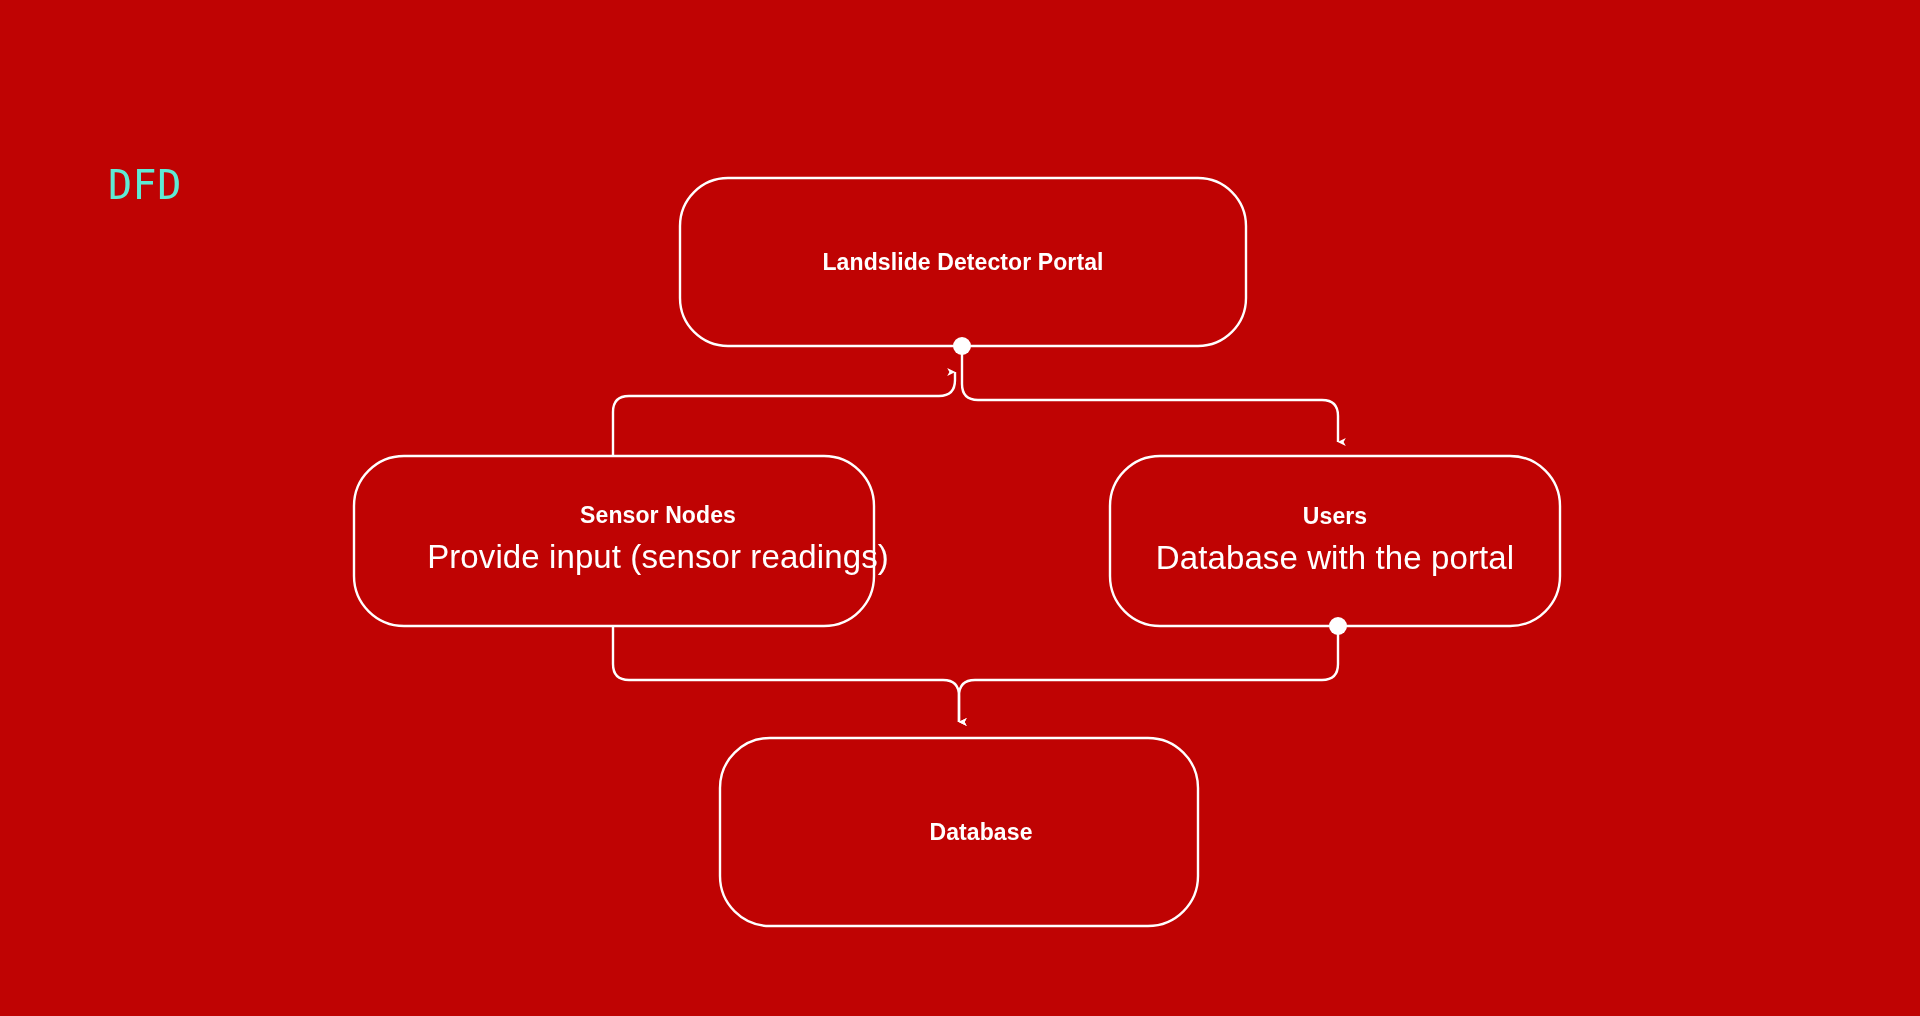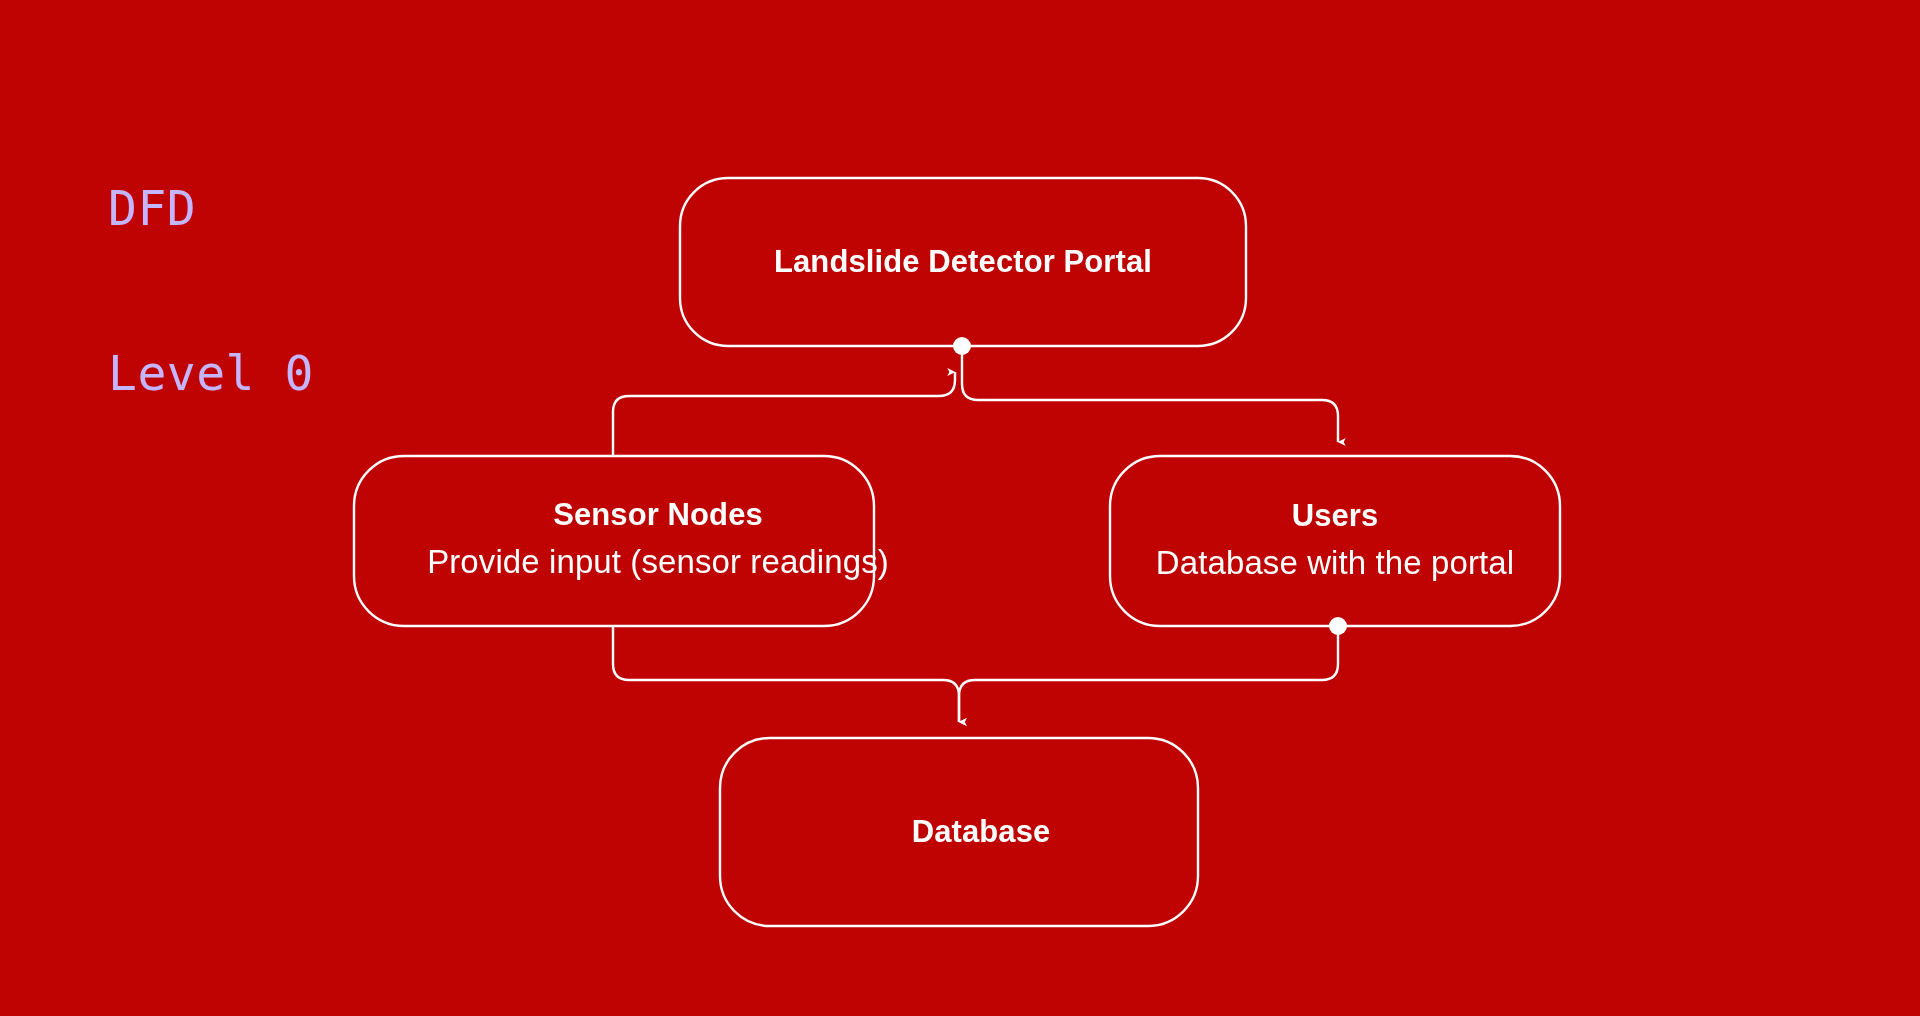--- a/index.html
+++ b/index.html
@@ -23,64 +23,63 @@
     position: absolute;
     top: 0;
     left: 0;
     width: 1920px;
     height: 1016px;
   }
   .title-block {
     position: absolute;
     left: 108px;
     top: 72px;
-    color: #c4b5fd;
+    color: #5eead4;
     font-family: "DejaVu Sans Mono", monospace;
-    font-size: 48px;
+    font-size: 40px;
     font-weight: 300;
     line-height: 1.14;
     letter-spacing: 0.5px;
     white-space: pre;
   }
   .title-line { display: block; }
 
   .node-label {
     position: absolute;
     color: #ffffff;
     text-align: center;
     display: flex;
     flex-direction: column;
     align-items: center;
     justify-content: center;
     box-sizing: border-box;
     pointer-events: none;
   }
   .node-title {
-    font-size: 31px;
+    font-size: 23px;
     font-weight: bold;
     line-height: 1.25;
     letter-spacing: 0.1px;
   }
   .node-desc {
     font-size: 33px;
     font-weight: normal;
     line-height: 1.42;
     letter-spacing: 0.1px;
     margin-top: 4px;
   }
   .node-desc.two-line { max-width: 400px; }
 </style>
 </head>
 <body>
 
 <div id="canvas">
 
   <div class="title-block">
     <span class="title-line">DFD</span>
-    <span class="title-line">Level 0</span>
   </div>
 
   <svg id="diagram-svg" viewBox="0 0 1920 1016">
     <defs>
       <marker id="arrowhead" markerWidth="9" markerHeight="9" refX="4.2" refY="8.2" orient="auto" markerUnits="userSpaceOnUse">
         <path d="M 0.3 0.4 L 4.2 8.6 L 8.1 0.4 L 4.2 2.6 Z" fill="#ffffff"></path>
       </marker>
       <marker id="arrowhead-up" markerWidth="9" markerHeight="9" refX="4.2" refY="8.2" orient="auto" markerUnits="userSpaceOnUse">
         <path d="M 0.3 0.4 L 4.2 8.6 L 8.1 0.4 L 4.2 2.6 Z" fill="#ffffff"></path>
       </marker>

